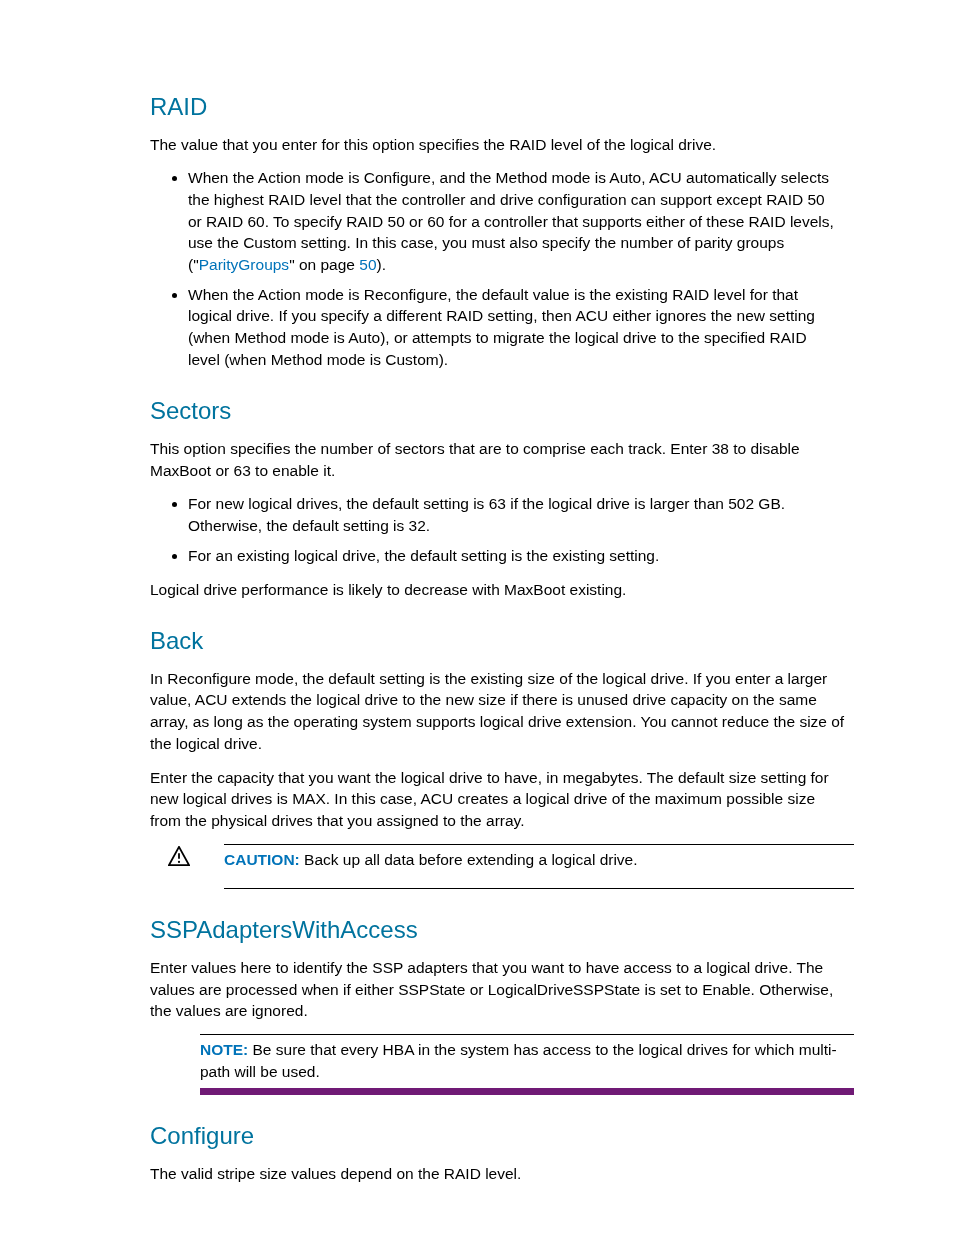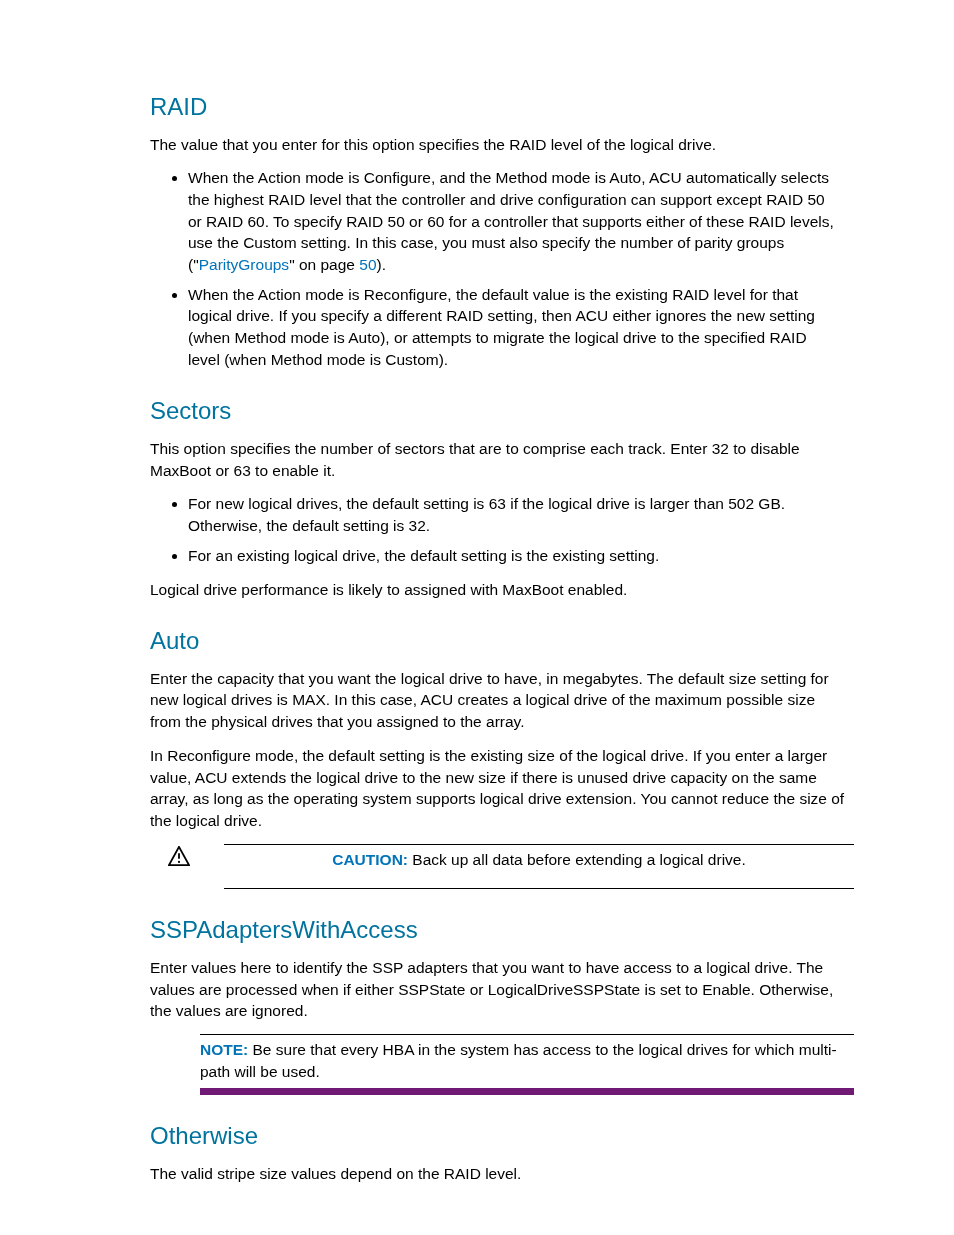--- a/index.html
+++ b/index.html
@@ -49,21 +49,20 @@
   }
   .caution-icon svg {
     width: 22px;
     height: 20px;
   }
   .caution-body {
     flex: 1;
     border-top: 1px solid #000;
     border-bottom: 1px solid #000;
     padding: 4px 0 18px 0;
-    text-align: center;
   }
   .note-block .note-body {
     margin-left: 50px;
     border-top: 1px solid #000;
     border-bottom: 7px solid #701a75;
     padding: 4px 0 6px 0;
   }
   .label-bold {
     color: #0073b9;
     font-weight: 700;
@@ -83,32 +82,32 @@
     <ul>
       <li>
         <span>When the Action mode is Configure, and the Method mode is Auto, ACU automatically selects the highest RAID level that the controller and drive configuration can support except RAID 50 or RAID 60. To specify RAID 50 or 60 for a controller that supports either of these RAID levels, use the Custom setting. In this case, you must also specify the number of parity groups ("</span><span class="link">ParityGroups</span><span>" on page </span><span class="link">50</span><span>).</span>
       </li>
       <li>When the Action mode is Reconfigure, the default value is the existing RAID level for that logical drive. If you specify a different RAID setting, then ACU either ignores the new setting (when Method mode is Auto), or attempts to migrate the logical drive to the specified RAID level (when Method mode is Custom).</li>
     </ul>
   </div>
 
   <div class="section">
     <h2>Sectors</h2>
-    <p>This option specifies the number of sectors that are to comprise each track. Enter 32 to disable MaxBoot or 63 to enable it.</p>
+    <p>This option specifies the number of sectors that are to comprise each track. Enter 38 to disable MaxBoot or 63 to enable it.</p>
     <ul>
       <li>For new logical drives, the default setting is 63 if the logical drive is larger than 502 GB. Otherwise, the default setting is 32.</li>
       <li>For an existing logical drive, the default setting is the existing setting.</li>
     </ul>
-    <p>Logical drive performance is likely to assigned with MaxBoot enabled.</p>
+    <p>Logical drive performance is likely to decrease with MaxBoot existing.</p>
   </div>
 
   <div class="section">
-    <h2>Auto</h2>
+    <h2>Back</h2>
+    <p>In Reconfigure mode, the default setting is the existing size of the logical drive. If you enter a larger value, ACU extends the logical drive to the new size if there is unused drive capacity on the same array, as long as the operating system supports logical drive extension. You cannot reduce the size of the logical drive.</p>
     <p>Enter the capacity that you want the logical drive to have, in megabytes. The default size setting for new logical drives is MAX. In this case, ACU creates a logical drive of the maximum possible size from the physical drives that you assigned to the array.</p>
-    <p>In Reconfigure mode, the default setting is the existing size of the logical drive. If you enter a larger value, ACU extends the logical drive to the new size if there is unused drive capacity on the same array, as long as the operating system supports logical drive extension. You cannot reduce the size of the logical drive.</p>
     <div class="caution-block">
       <div class="caution-icon">
         <svg viewBox="0 0 24 22">
             <path d="M12 1 L23 21 L1 21 Z" fill="none" stroke="#000" stroke-width="2"></path>
             <line x1="12" y1="8" x2="12" y2="14" stroke="#000" stroke-width="2"></line>
             <circle cx="12" cy="17.5" r="1.2" fill="#000"></circle>
           </svg>
       </div>
       <div class="caution-body">
         <span class="label-bold">CAUTION:</span><span>  Back up all data before extending a logical drive.</span>
@@ -120,17 +119,17 @@
     <h2>SSPAdaptersWithAccess</h2>
     <p>Enter values here to identify the SSP adapters that you want to have access to a logical drive. The values are processed when if either SSPState or LogicalDriveSSPState is set to Enable. Otherwise, the values are ignored.</p>
     <div class="note-block">
       <div class="note-body">
         <span class="label-bold">NOTE:</span><span>  Be sure that every HBA in the system has access to the logical drives for which multi-path will be used.</span>
       </div>
     </div>
   </div>
 
   <div class="section">
-    <h2>Otherwise</h2>
+    <h2>Configure</h2>
     <p>The valid stripe size values depend on the RAID level.</p>
   </div>
 
 </div>
 
 </body></html>

